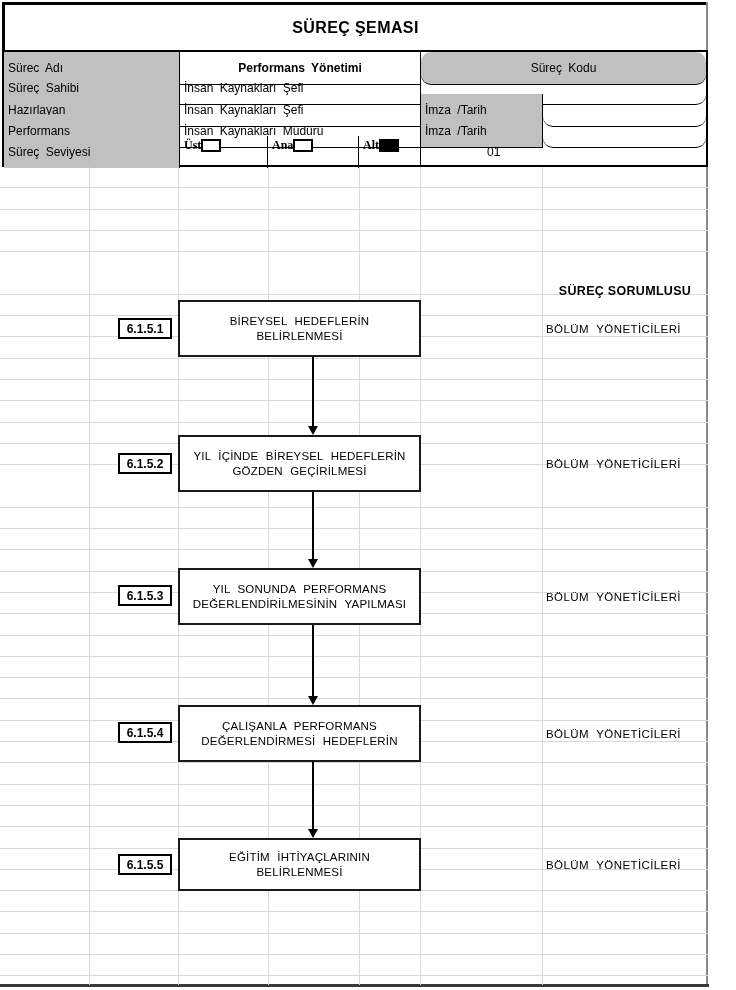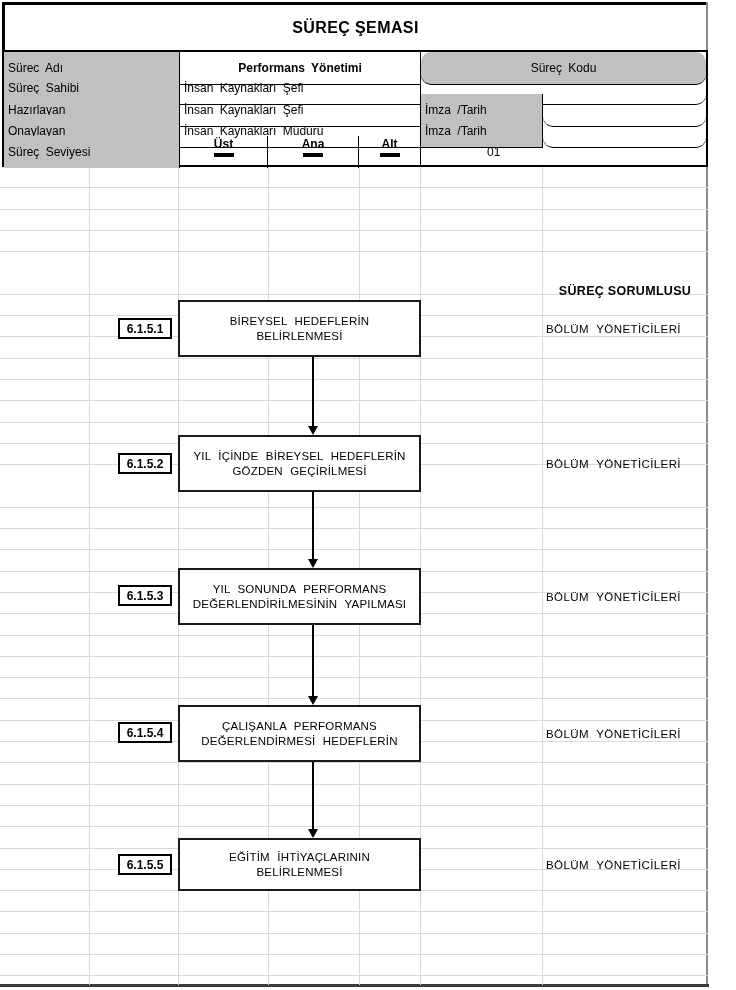--- a/index.html
+++ b/index.html
@@ -34,21 +34,21 @@
     display:flex; align-items:center; padding:16px 4px; overflow:hidden;
     white-space:nowrap; word-spacing:3px;
   }
   .gray { background:#c0c0c0; }
   .no-br { border-right:none;border-radius:10px; }
   .no-bb { border-bottom:none; }
   .span-mid { grid-column:2 / 5; }
   .span-right { grid-column:5 / 7; }
   .center { justify-content:center; }
   .bold { font-weight:bold; }
-  .lvl-cell { flex-direction:column; justify-content:flex-start; padding-top:1px; }
+  .lvl-cell { flex-direction:row; justify-content:flex-start; padding-top:1px;font-family:Liberation Serif, serif; }
   .lvl-label { font-weight:bold; font-size:12px; line-height:14px; }
   .checkbox { width:20px; height:13px; border:2px solid #000; background:#fff; margin-top:2px; }
   .checkbox.checked { background:#000; border-color:#000; }
   .rev-val { padding-left:20px;margin-left:46px; }
 
   
   .grid-area {
     position:absolute; left:0; top:167px; width:708px; height:818px;
     background:repeating-linear-gradient(to bottom, transparent 0px, transparent 20.3px, #d9d9d9 20.3px, #d9d9d9 21.3px);
   }
@@ -102,21 +102,21 @@
 
     <div class="ht-cell gray">Süreç Sahibi</div>
     <div class="ht-cell span-mid">İnsan Kaynakları Şefi</div>
     <div class="ht-cell span-right no-br"></div>
 
     <div class="ht-cell gray">Hazırlayan</div>
     <div class="ht-cell span-mid">İnsan Kaynakları Şefi</div>
     <div class="ht-cell gray">İmza /Tarih</div>
     <div class="ht-cell no-br"></div>
 
-    <div class="ht-cell gray">Onaylayan</div>
+    <div class="ht-cell gray">Performans</div>
     <div class="ht-cell span-mid">İnsan Kaynakları Müdürü</div>
     <div class="ht-cell gray">İmza /Tarih</div>
     <div class="ht-cell no-br"></div>
 
     <div class="ht-cell gray no-bb">Süreç Seviyesi</div>
     <div class="ht-cell lvl-cell no-bb">
       <div class="lvl-label">Üst</div>
       <div class="checkbox"></div>
     </div>
     <div class="ht-cell lvl-cell no-bb">

